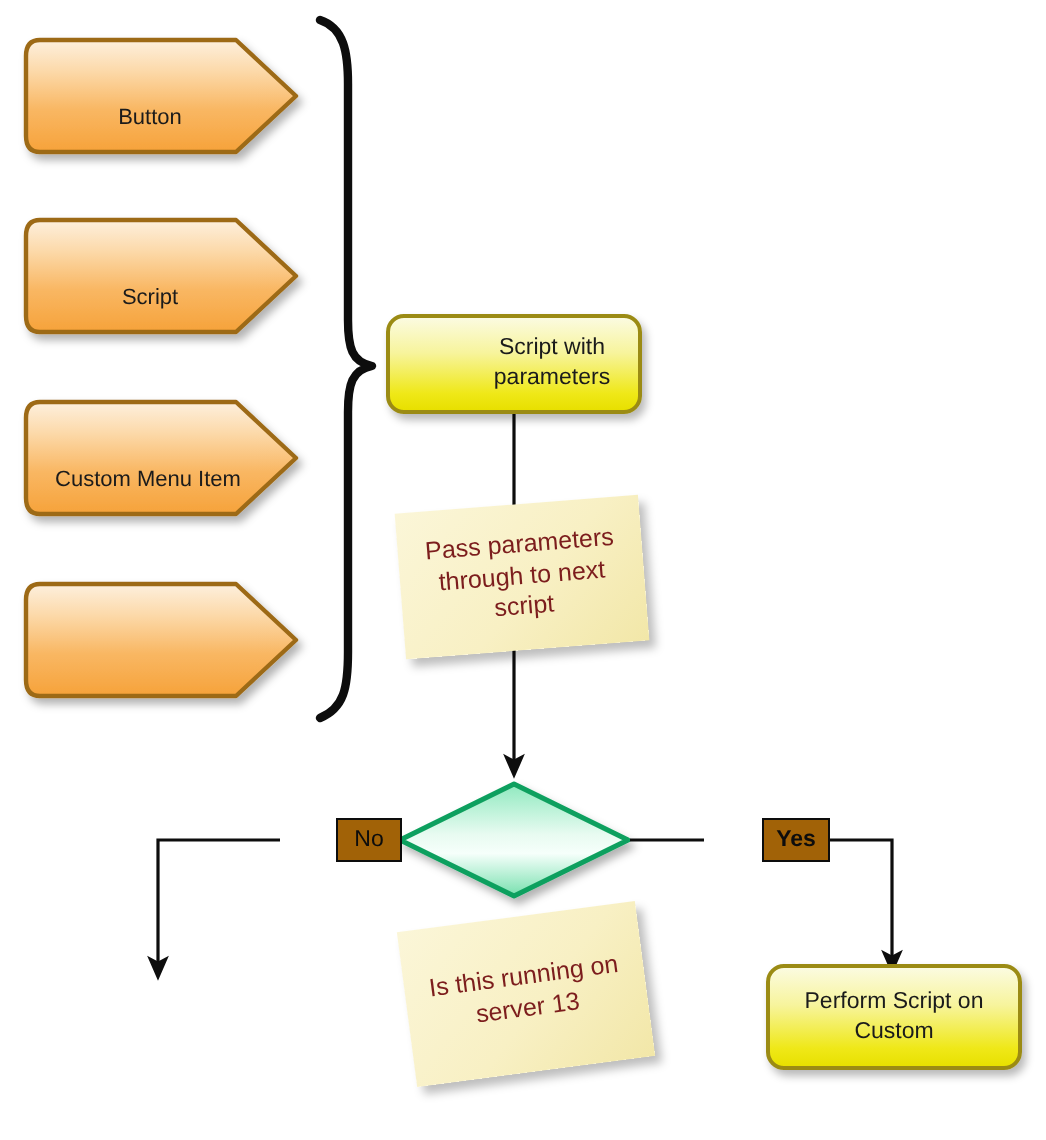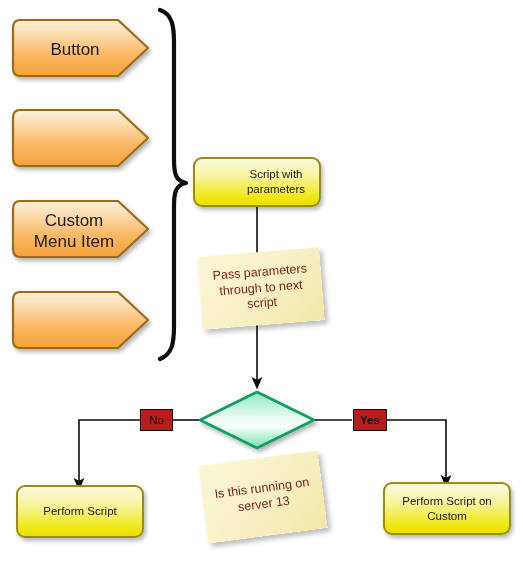--- a/index.html
+++ b/index.html
@@ -24,23 +24,24 @@
     width: 523px;
     height: 570px;
   }
 
   
   .arrow-shape {
     position: absolute;
     width: 145px;
     height: 60px;
     color: #1b1b1b;
-    font-size: 17px;
+    font-size: 11px;
     line-height: 1.25;
     text-align: center;
+    margin-top: 10px;
   }
   .arrow-shape .label {
     position: absolute;
     left: 6px;
     top: 0;
     width: 112px;
     height: 60px;
     display: flex;
     align-items: center;
     justify-content: center;
@@ -96,28 +97,29 @@
     align-items: center;
     justify-content: center;
     text-align: center;
     box-sizing: border-box;
     padding: 4px 6px;
   }
 
   
   .edge-label {
     position: absolute;
-    background: #b91c1c;
+    background: #a16207;
     border: 1px solid #0d0d0d;
     color: #0d0d0d;
     font-size: 11.5px;
     display: flex;
     align-items: center;
     justify-content: center;
     box-sizing: border-box;
+    margin-left: 28px;
   }
 </style>
 </head>
 <body>
 
 <div id="canvas">
 
   <svg id="svg-layer" viewBox="0 0 523 570" xmlns="http://www.w3.org/2000/svg">
     <defs>
       <linearGradient id="gradOrange" x1="0" y1="0" x2="0" y2="1">
@@ -171,41 +173,41 @@
     <polyline points="140,420 79,420 79,484" fill="none" stroke="#0d0d0d" stroke-width="1.6" marker-end="url(#arrowHead)"></polyline>
 
     <line x1="315" y1="420" x2="352" y2="420" stroke="#0d0d0d" stroke-width="1.6"></line>
     <polyline points="387,420 446,420 446,481" fill="none" stroke="#0d0d0d" stroke-width="1.6" marker-end="url(#arrowHead)"></polyline>
   </svg>
 
   <div class="arrow-shape" style="left:13px; top:20px;">
     <div class="label">Button</div>
   </div>
 
+  <div class="arrow-shape" style="left:13px; top:110px;">
+    <div class="label">Script</div>
+  </div>
 
   <div class="arrow-shape" style="left:13px; top:201px;">
     <div class="label" style="left:12px; width:98px;">Custom Menu Item</div>
   </div>
 
 
   <div class="proc-box" style="left:193px; top:157px; width:128px; height:50px;padding-left:38px;">
     <span>Script with parameters</span>
   </div>
 
 
   <div class="edge-label" style="left:140px; top:409px; width:33px; height:22px;">
     <span>No</span>
   </div>
   <div class="edge-label" style="left:353px; top:409px; width:34px; height:22px;font-weight:bold;">
     <span>Yes</span>
   </div>
 
-  <div class="proc-box" style="left:16px; top:485px; width:128px; height:53px;">
-    <span>Perform Script</span>
-  </div>
 
   <div class="proc-box" style="left:383px; top:482px; width:128px; height:53px;">
     <span style="max-width:104px;">Perform Script on Custom</span>
   </div>
 
   <div class="note" style="left:200px; top:252px; width:122px; height:73px; transform:rotate(-4.5deg);">
     <span>Pass parameters through to next script</span>
   </div>
 
   <div class="note" style="left:203px; top:458px; width:120px; height:78px; transform:rotate(-7.5deg);">

